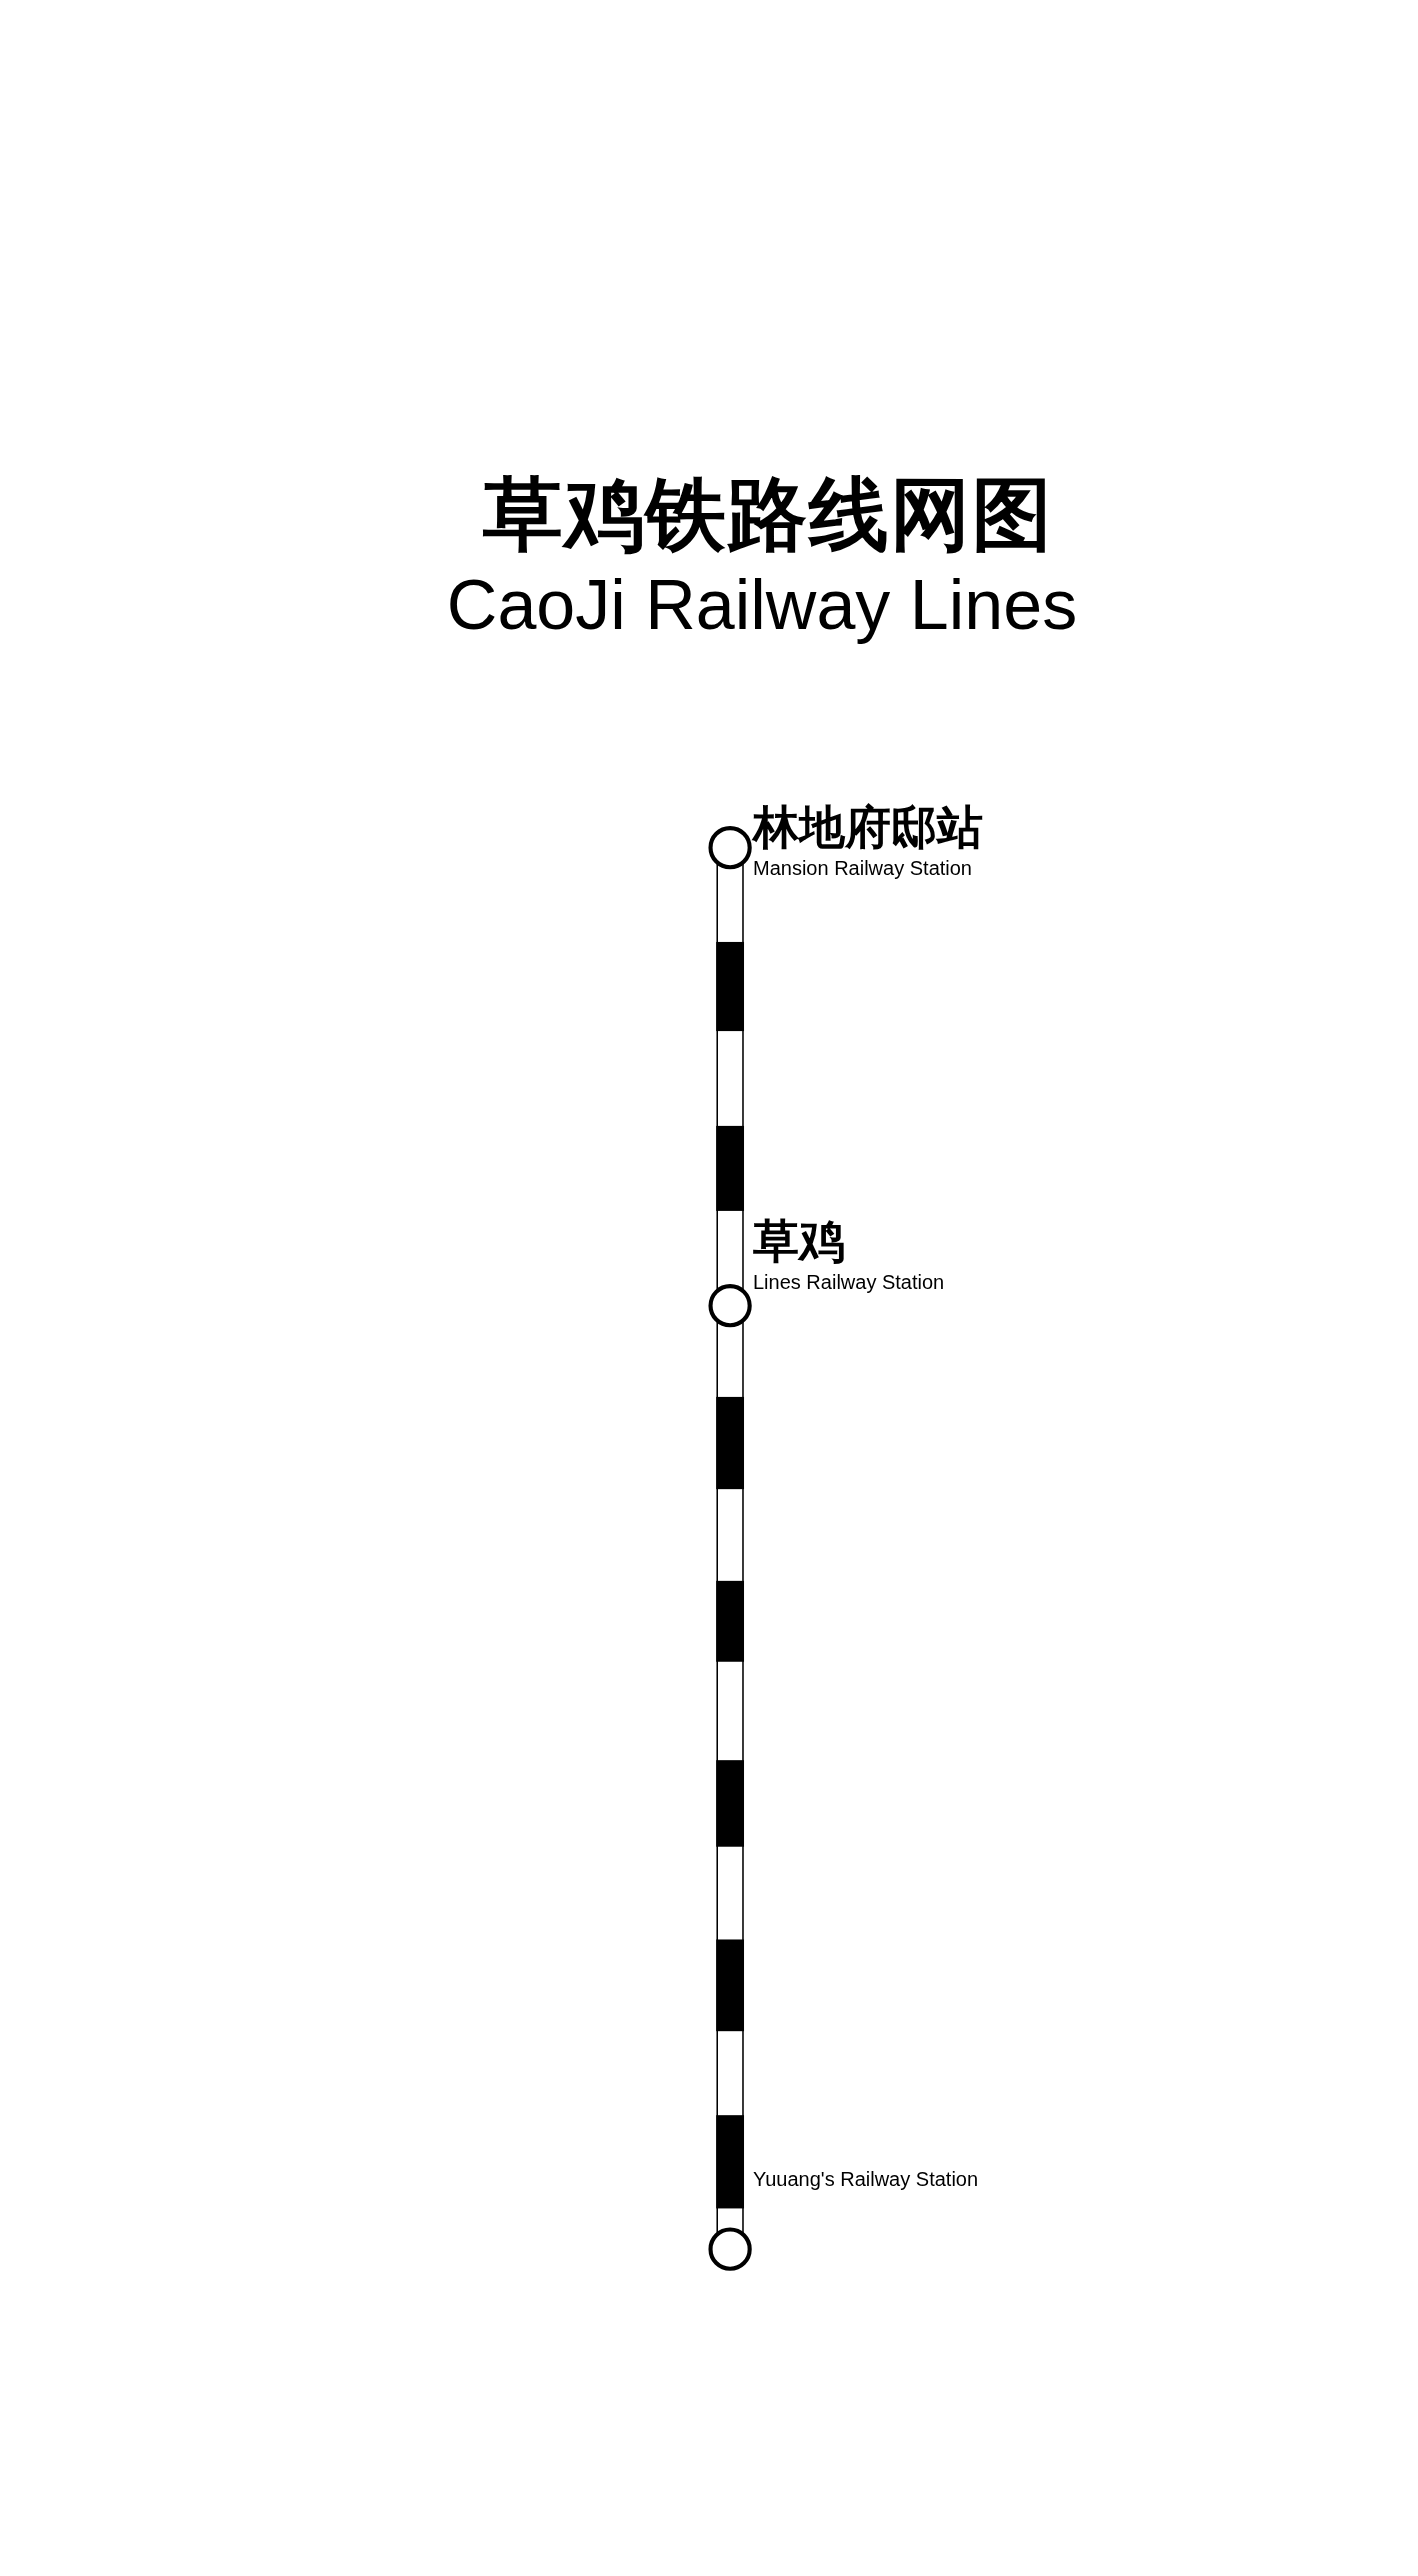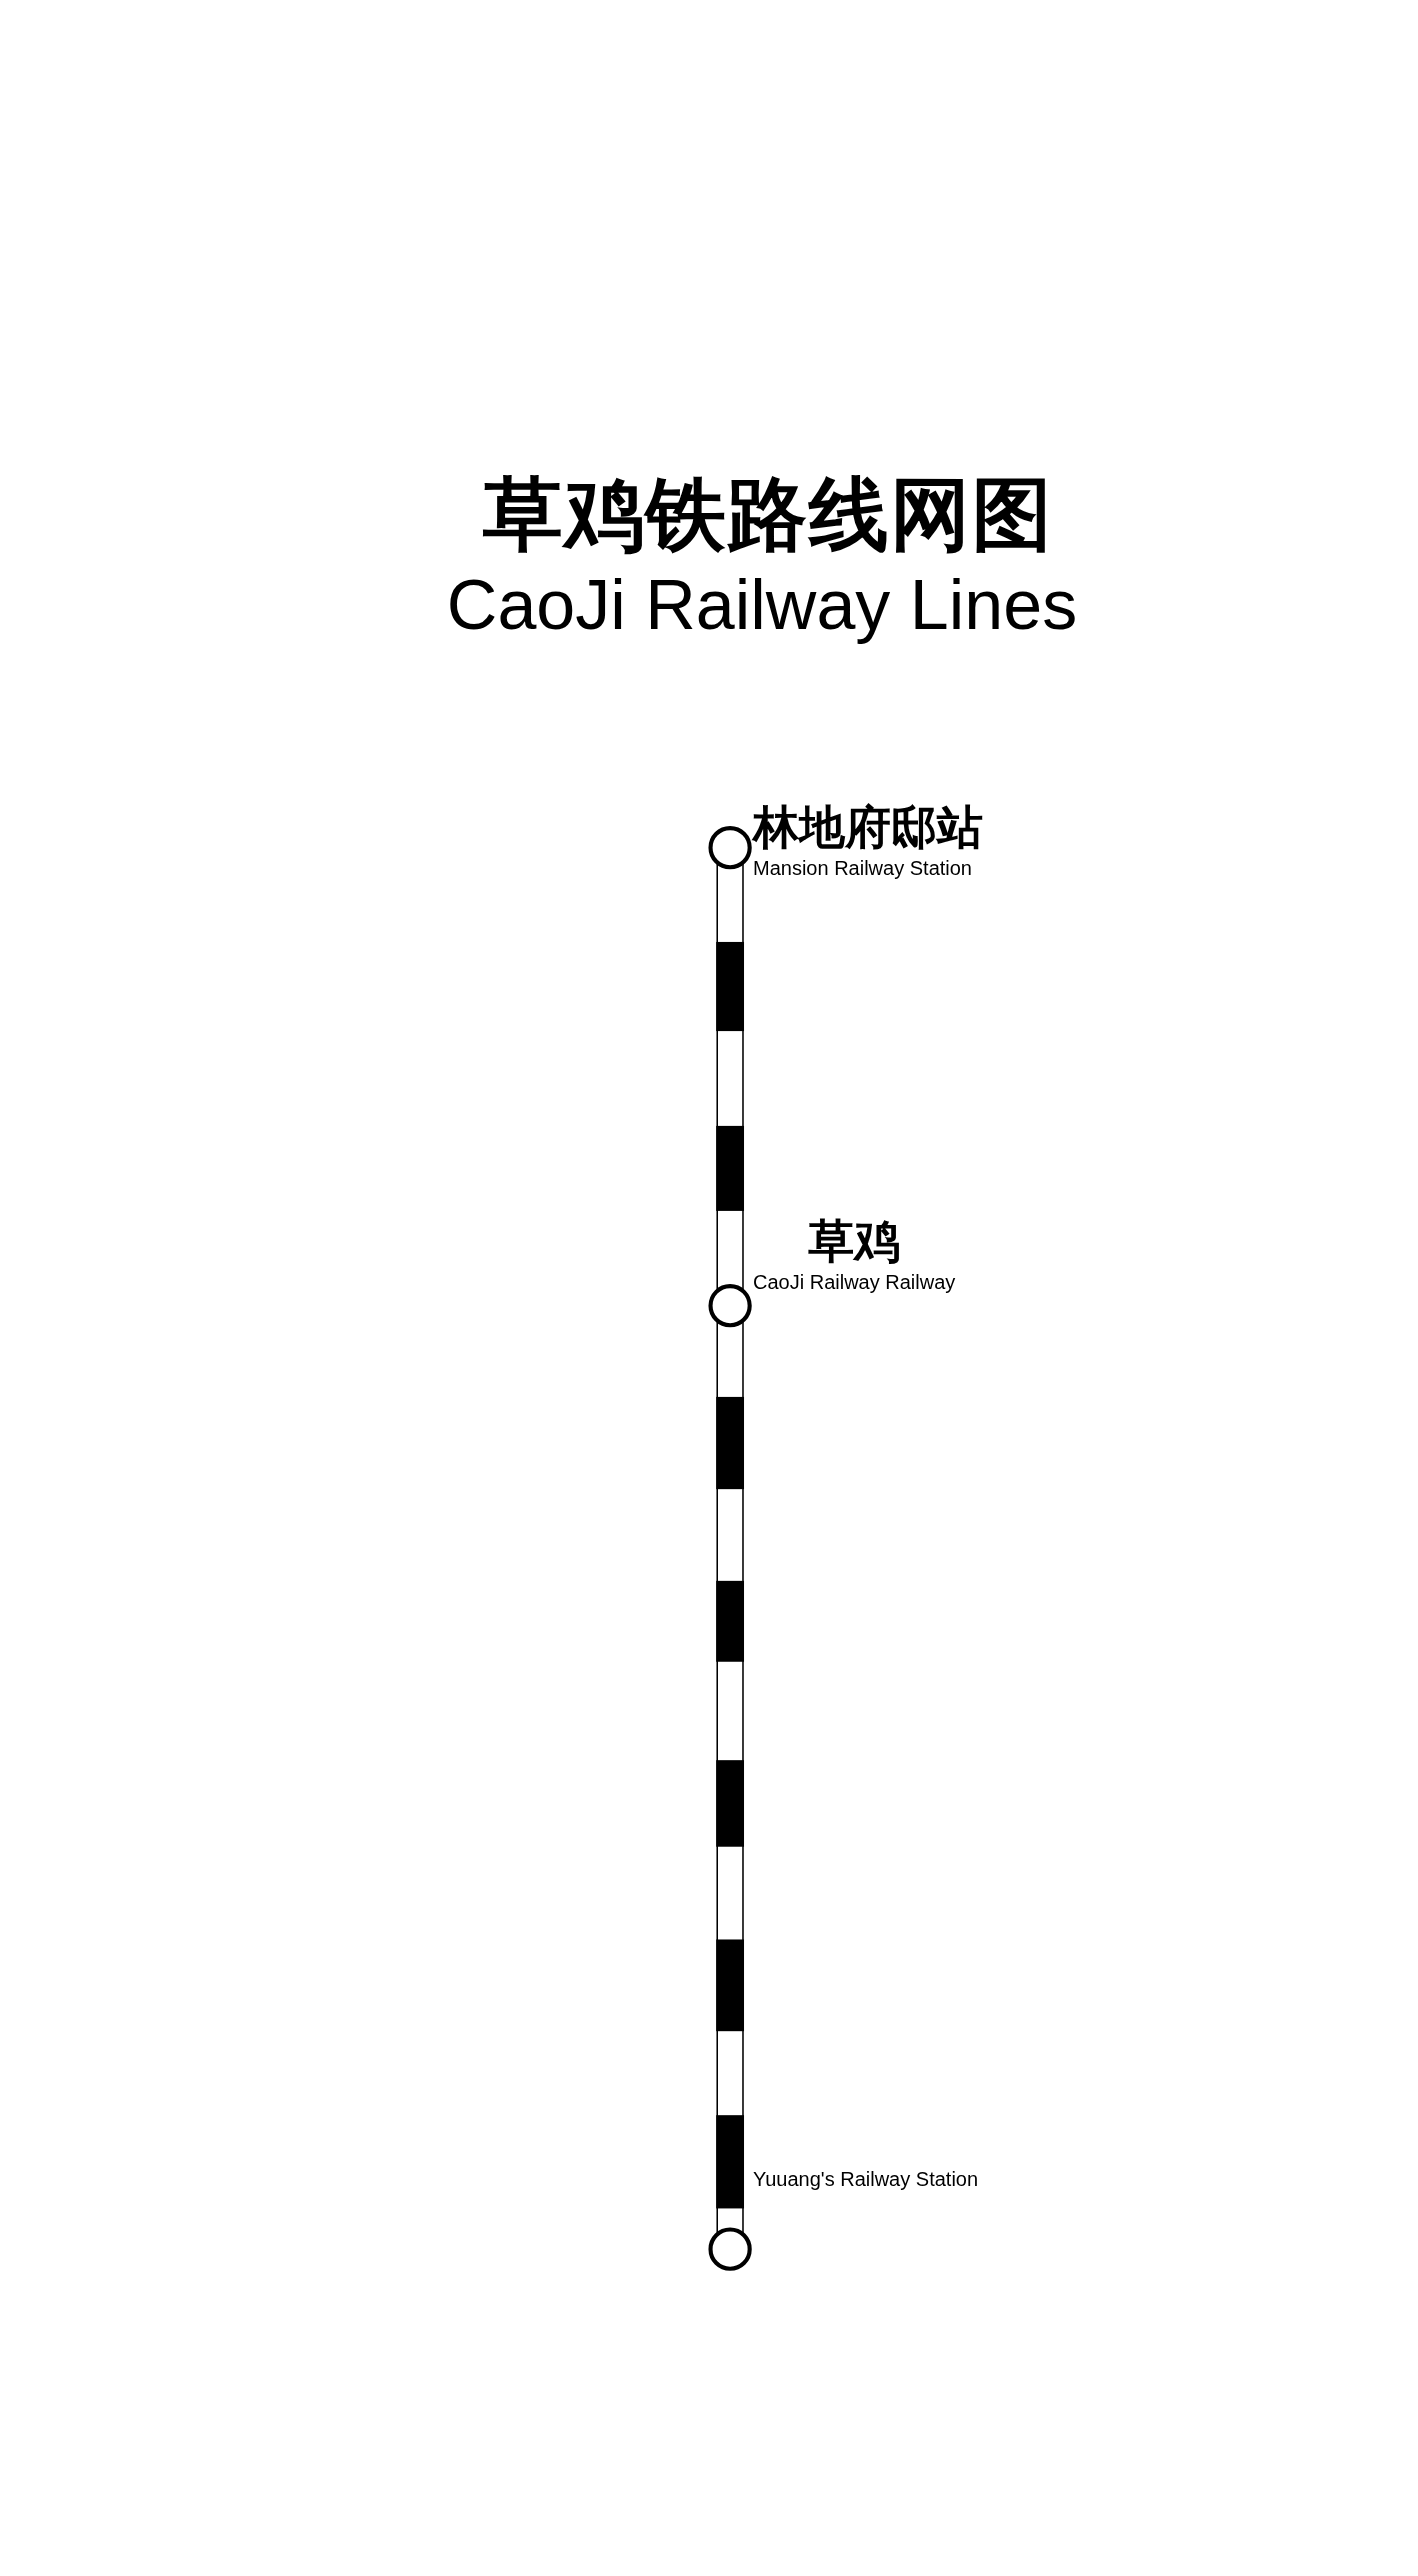--- a/index.html
+++ b/index.html
@@ -54,21 +54,21 @@
     line-height: 46px;
     font-weight: 600;
   }
   .station-en {
     margin-top: 3.1px;
     font-size: 20px;
     line-height: 30px;
     font-weight: 400;
   }
   .station-1 { top: 760px; margin-top: 44px; }
-  .station-2 { top: 1218px; text-align: center; }
+  .station-2 { top: 1218px; }
   .station-3 { top: 2161px; }
 </style>
 </head>
 <body>
 
 <div class="canvas">
 
   <svg class="line-svg" viewBox="0 0 2754 5007" xmlns="http://www.w3.org/2000/svg">
 
     <rect x="1392" y="1645" width="50" height="2720" fill="#ffffff" stroke="#000000" stroke-width="3"></rect>
@@ -93,21 +93,21 @@
     <div class="title-en">CaoJi Railway Lines</div>
   </header>
 
   <div class="station station-1">
     <div class="station-zh">林地府邸站</div>
     <div class="station-en">Mansion Railway Station</div>
   </div>
 
   <div class="station station-2">
     <div class="station-zh">草鸡</div>
-    <div class="station-en">CaoJi Railway Railway</div>
+    <div class="station-en">Lines Railway Station</div>
   </div>
 
   <div class="station station-3">
     <div class="station-en">Yuuang's Railway Station</div>
   </div>
 
 </div>
 
 
 </body></html>

